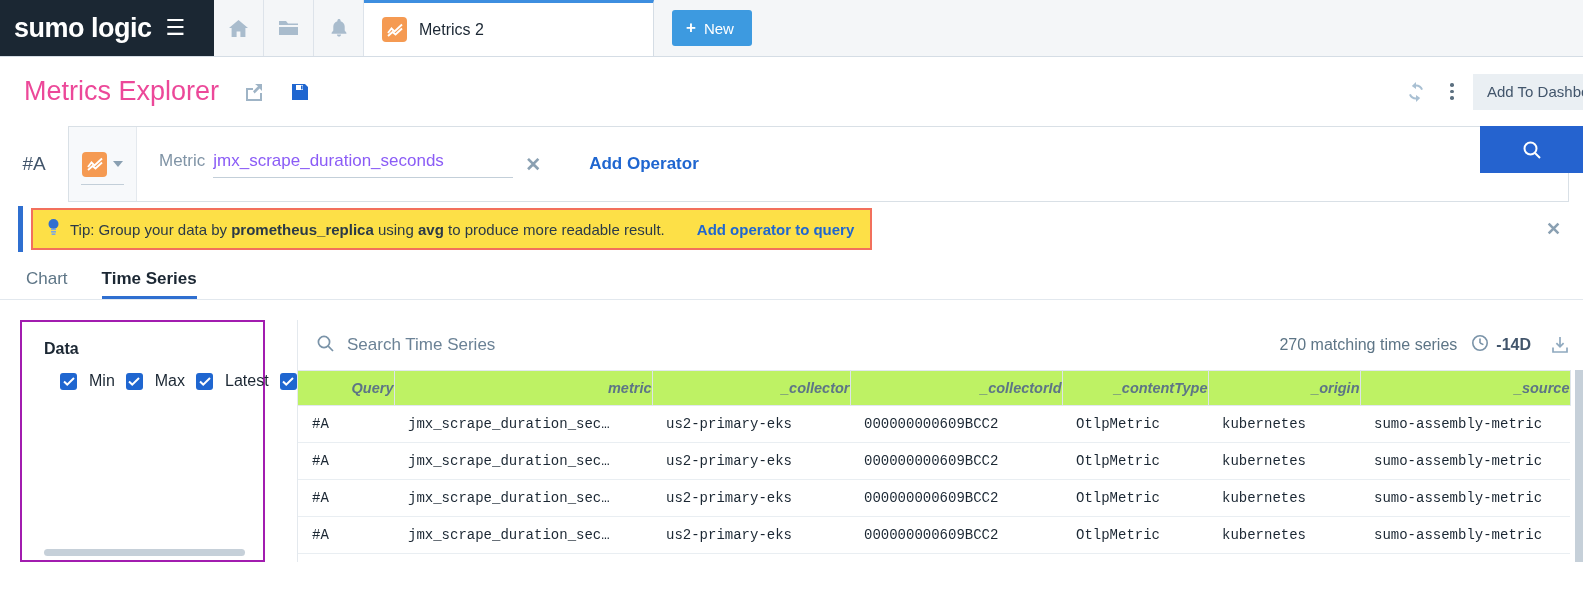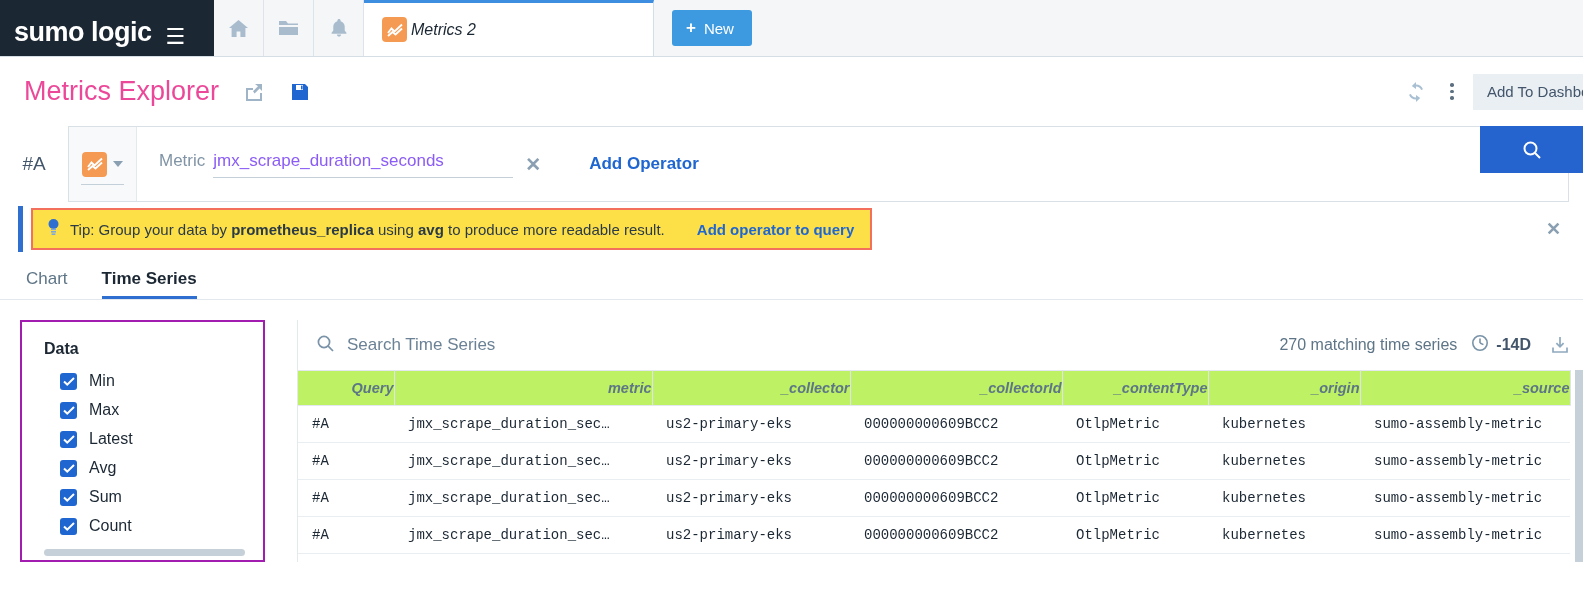--- a/index.html
+++ b/index.html
@@ -18,22 +18,22 @@
     background: #f4f6f8;
     display: flex;
     align-items: stretch;
     border-bottom: 1px solid #d5dde5;
     position: relative;
   }
   .brand {
     width: 214px;
     background: #1b2733;
     display: flex;
-    align-items: flex-end;
-    padding: 8px 14px;
+    align-items: center;
+    padding: 2px 14px;
     gap: 14px;
   }
   .brand-text {
     color: #ffffff;
     font-size: 27px;
     font-weight: bold;
     letter-spacing: -0.5px;
     white-space: nowrap;
   }
   .hamburger {
@@ -51,25 +51,24 @@
     cursor: pointer;
   }
   .navicon svg { display: block; }
   .tab {
     width: 290px;
     background: #ffffff;
     border-top: 3px solid #3d8ee0;
     border-right: 1px solid #d5dde5;
     display: flex;
     align-items: center;
-    gap: 4px;
+    gap: 12px;
     padding: 4px 18px;
     cursor: pointer;
     position: relative;
-    font-style: italic;
   }
   .tab-icon {
     width: 25px; height: 25px;
     background: #f59a52;
     border-radius: 4px;
     display: flex; align-items: center; justify-content: center;
     flex: none;
   }
   .tab-label { font-size: 16px; color: #1b2733; white-space: nowrap; }
   .newbtn-wrap { display: flex; align-items: center; padding-left: 18px; }
@@ -272,21 +271,21 @@
   }
   .sidepanel {
     width: 245px;
     border: 2px solid #a21caf;
     background: #fff;
     padding: 18px 0 0 22px;
     position: relative;
     flex: none;
   }
   .panel-title { font-size: 16px; font-weight: bold; color: #1b2733; margin-bottom: 14px; }
-  .check-list { display: flex; flex-direction: column; gap: 11px; padding-left: 16px; }
+  .check-list { display: flex; flex-direction: row; gap: 11px; padding-left: 16px; }
   .check-item { display: flex; align-items: center; gap: 12px; cursor: pointer; }
   .cbox {
     width: 17px; height: 17px; border-radius: 3px;
     background: #1f66d0;
     display: flex; align-items: center; justify-content: center;
     flex: none;
   }
   .check-label { font-size: 16px; color: #1b2733; }
   .hscroll {
     position: absolute; left: 22px; right: 18px; bottom: 4px;

